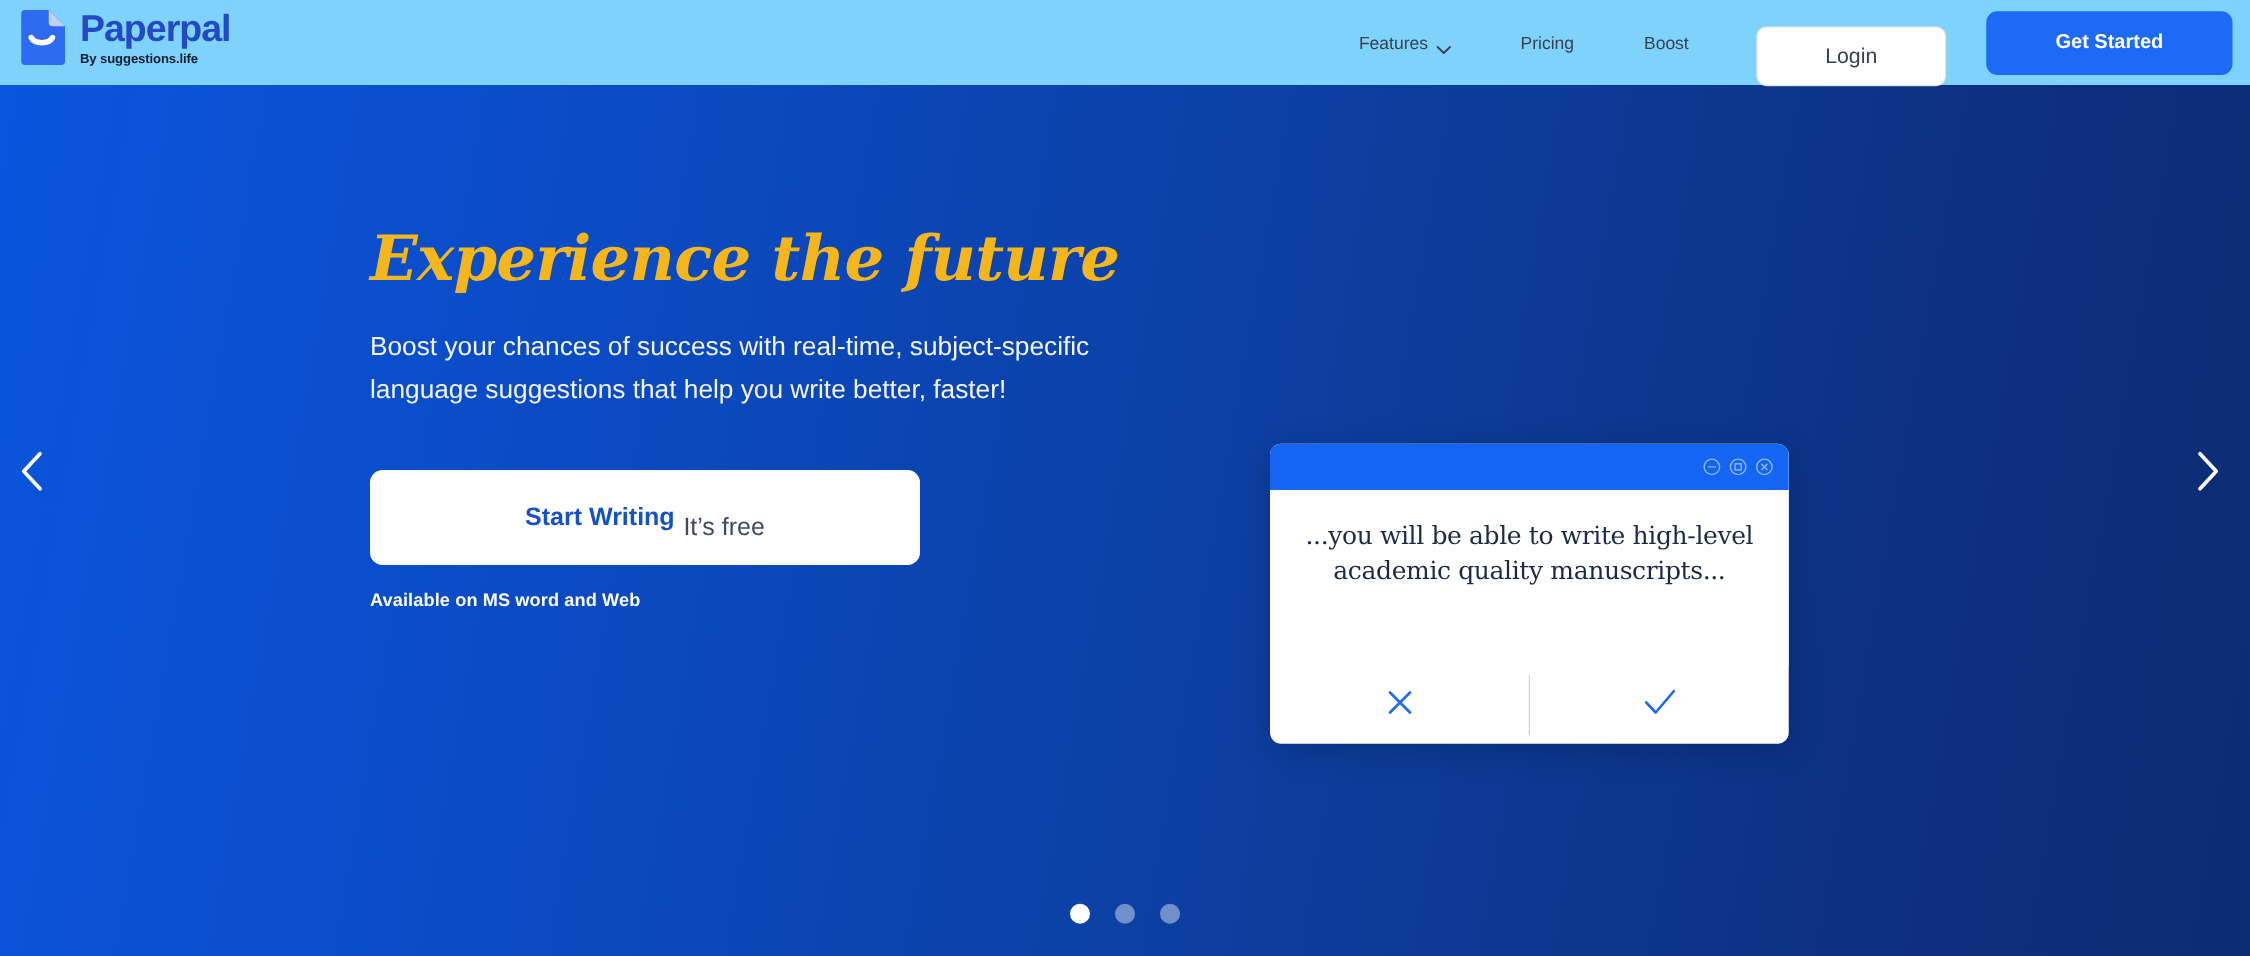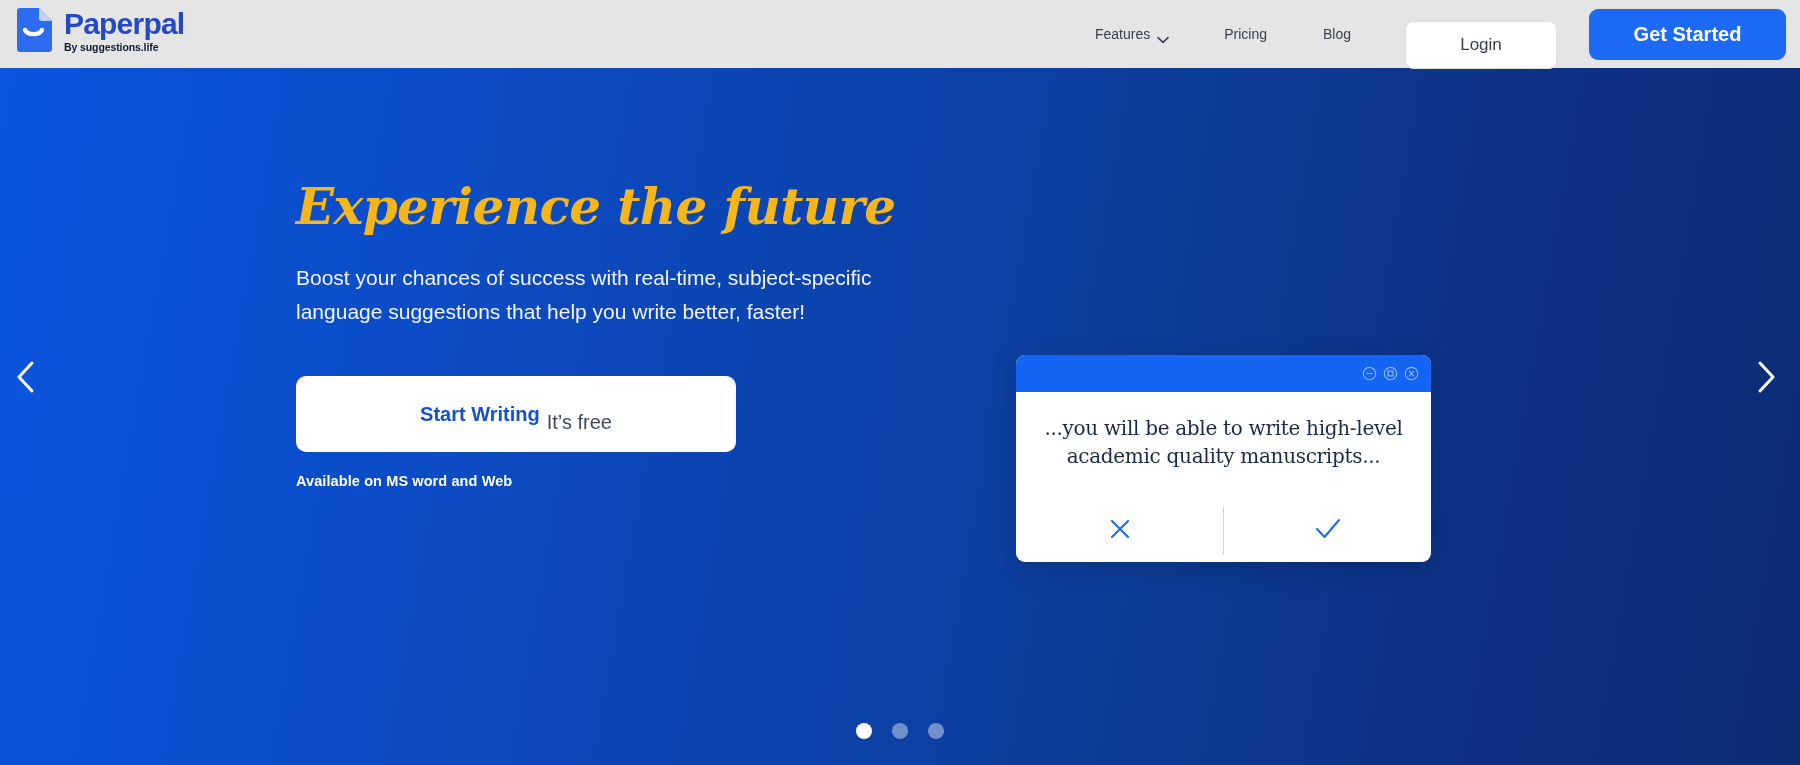--- a/index.html
+++ b/index.html
@@ -7,21 +7,21 @@
     width:1800px; height:765px;
     overflow:hidden;
     font-family:"Liberation Sans", sans-serif;
     background:#ffffff;
   }
 
   
   .header {
     position:absolute; top:0; left:0;
     width:1800px; height:68px;
-    background:#e5e5e5;
+    background:#7dd3fc;
     display:flex; align-items:center;
     z-index:30;
   }
   .logo-wrap {
     position:absolute; left:14px; top:6px;
     display:flex; align-items:center; gap:10px;
   }
   .logo-mark { width:40px; height:48px; display:block; }
   .logo-text-block { display:flex; flex-direction:column; justify-content:center; margin-top:2px; }
   .logo-word {
@@ -53,21 +53,21 @@
     background:#fff; color:#3A3F4B; font-size:17px;
     display:flex; align-items:center; justify-content:center;
     cursor:pointer;
     margin-top:21px;
   }
   .btn-getstarted {
     margin-left:32px;
     width:197px; height:51px;
     border-radius:9px;
     background:#1C6AF5; color:#ffffff;
-    font-size:20px; font-weight:bold;
+    font-size:16px; font-weight:bold;
     display:flex; align-items:center; justify-content:center;
     cursor:pointer;
   }
 
   
   .hero {
     position:absolute; top:68px; left:0;
     width:1800px; height:697px;
     background:linear-gradient(100deg, #0A55DE 0%, #0B4BC4 26%, #0C3E9E 58%, #0D2F7E 86%, #0C2C74 100%);
     overflow:hidden;
@@ -103,21 +103,21 @@
 
   .availability {
     margin-top:21px;
     font-size:14.5px; color:#ffffff; font-weight:bold;
     letter-spacing:0.1px;
   }
 
   
   .mock {
     position:absolute; left:1016px; top:287px;
-    width:415px; height:207px;
+    width:415px; height:240px;
     background:#ffffff;
     border-radius:9px;
     box-shadow:0 6px 26px rgba(0,0,0,0.18);
     overflow:hidden;
     display:flex; flex-direction:column;
   }
   .mock-bar {
     height:37px; background:#1565F5;
     display:flex; align-items:center; justify-content:flex-end;
     padding-right:12px; gap:6px;
@@ -190,21 +190,21 @@
           <path d="M1 1.6L6 6.4l5-4.8" stroke="#3A3F4B" stroke-width="1.5" fill="none" stroke-linecap="round" stroke-linejoin="round"></path>
         </svg>
       </span>
     </div>
 
     <div class="nav-link">
       <span>Pricing</span>
     </div>
 
     <div class="nav-link">
-      <span>Blog</span>
+      <span>Boost</span>
     </div>
 
     <div class="btn-login">
       <span>Login</span>
     </div>
 
     <div class="btn-getstarted">
       <span>Get Started</span>
     </div>
 

